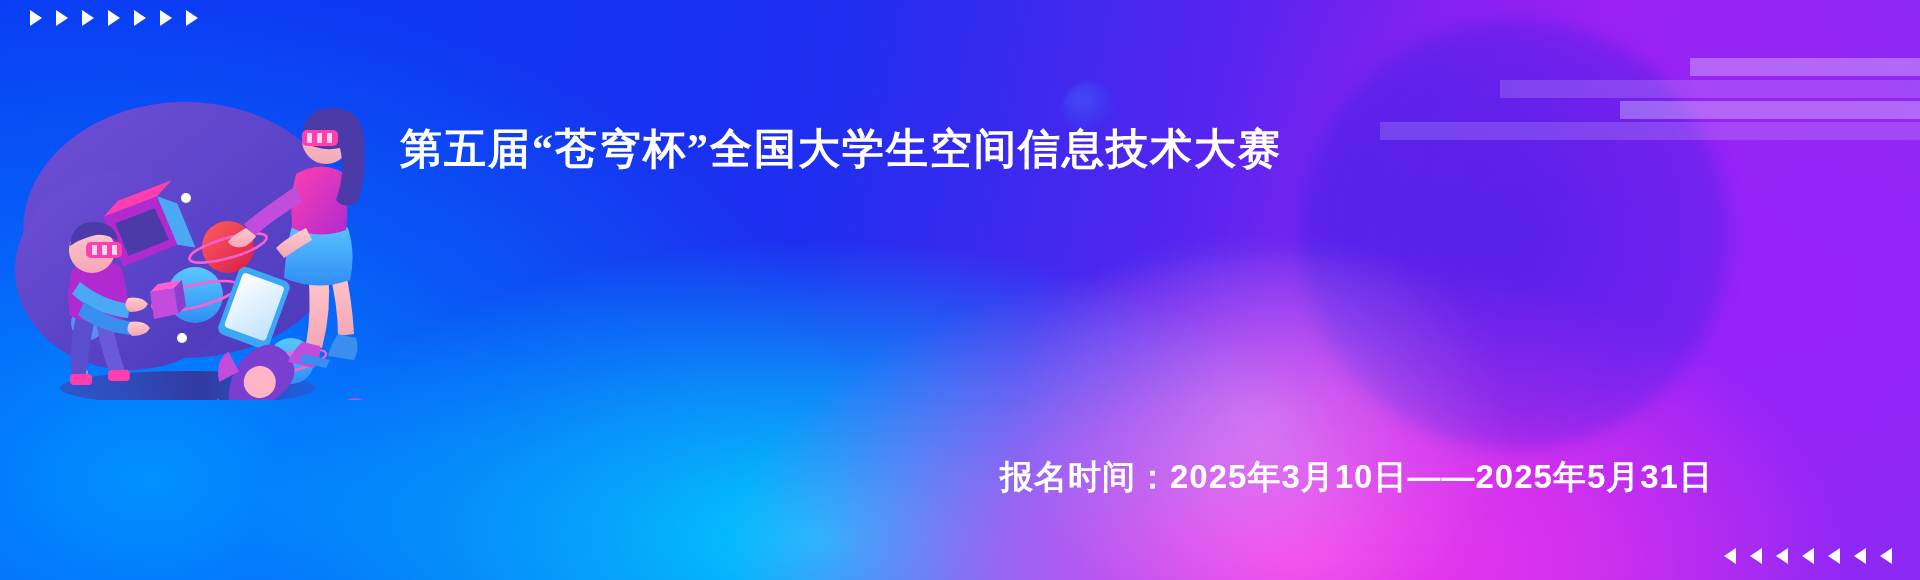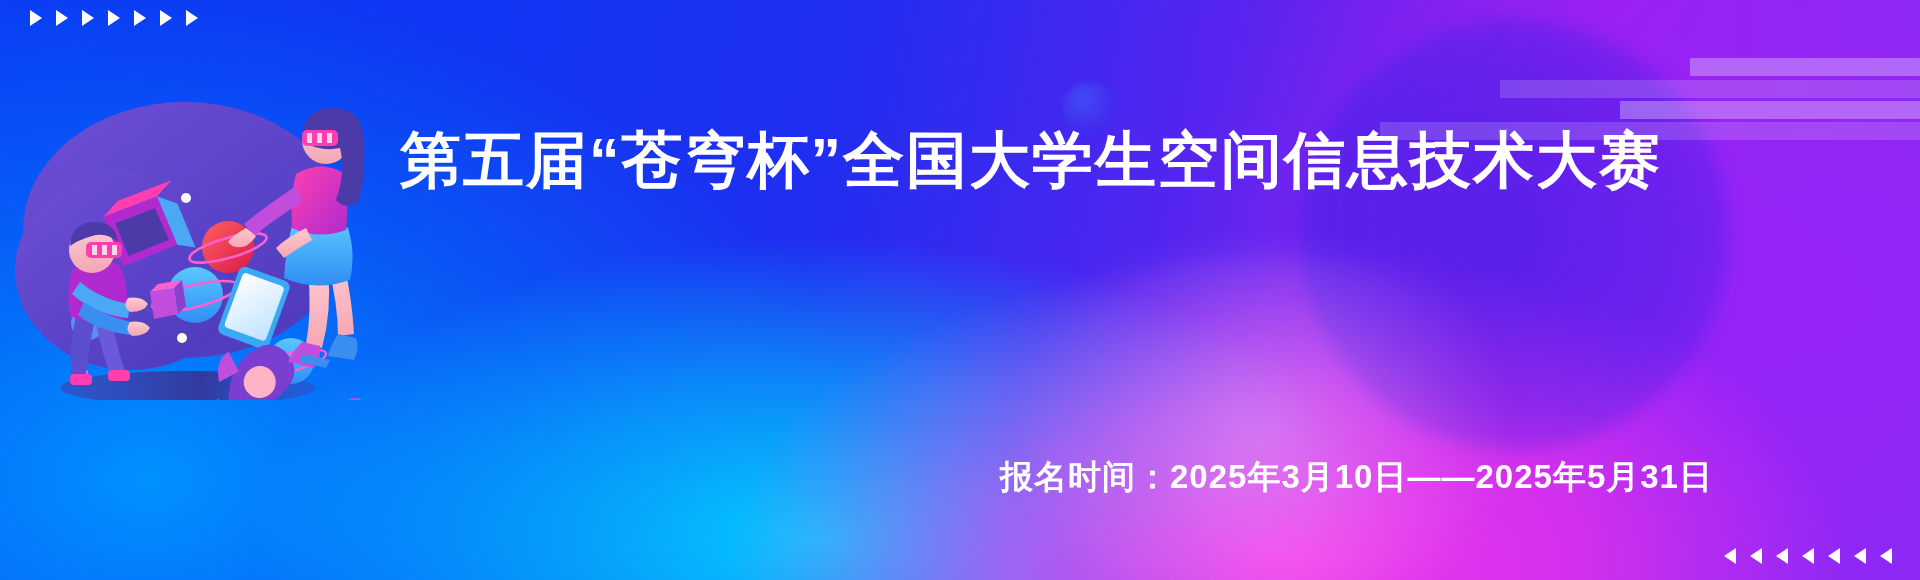--- a/index.html
+++ b/index.html
@@ -59,23 +59,23 @@
   .tri { width:0; height:0; border-top:8px solid transparent; border-bottom:8px solid transparent; }
   .tri.right { border-left:12px solid #ffffff; }
   .tri.left  { border-right:12px solid #ffffff; }
 
   
   .illo { position:absolute; left:10px; top:70px; width:360px; height:330px; }
 
   
   .titles { position:absolute; left:400px; top:125px; width:1500px; }
   .title-cn {
-    font-size:61px; font-weight:bold; color:#fff; letter-spacing:2px;
+    font-size:42px; font-weight:bold; color:#fff; letter-spacing:2px;
     line-height:1.15; white-space:nowrap;
-    font-family:Liberation Sans, sans-serif;
+    font-family:Liberation Serif, serif;
   }
   .title-en {
     margin-top:20px;
     font-size:38px; color:#fff; letter-spacing:3px; font-weight:400;
     white-space:pre; font-family:"Liberation Sans","DejaVu Sans",sans-serif;
   }
   .regdate {
     position:absolute; left:1000px; top:455px;
     font-size:33px; font-weight:bold; color:#fff; letter-spacing:1px;
     white-space:nowrap;

